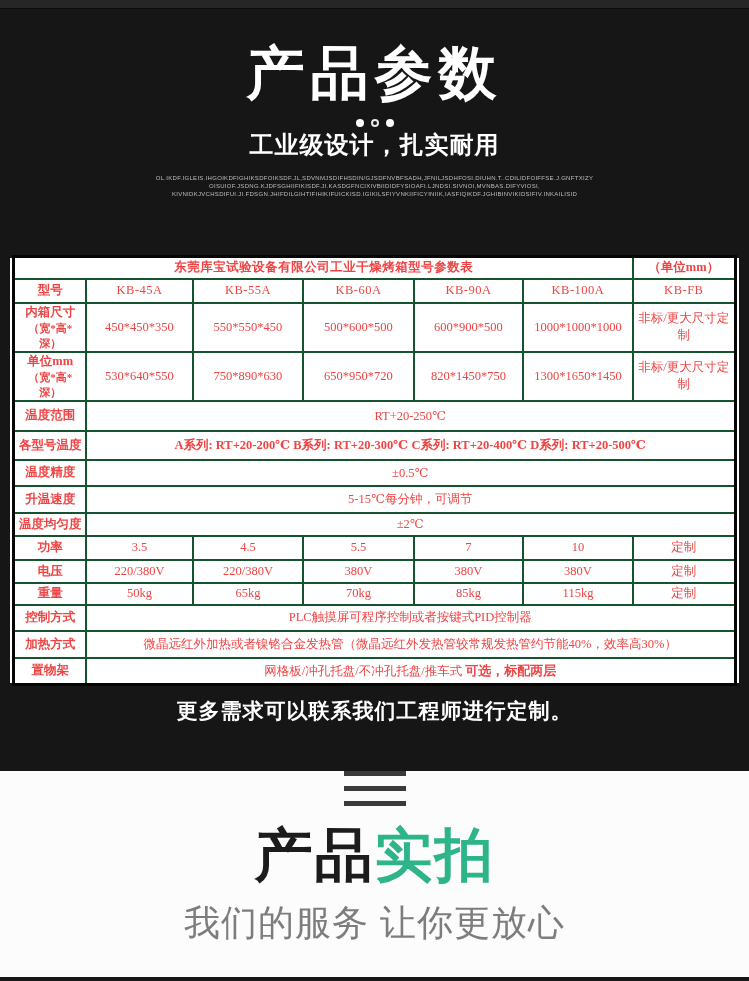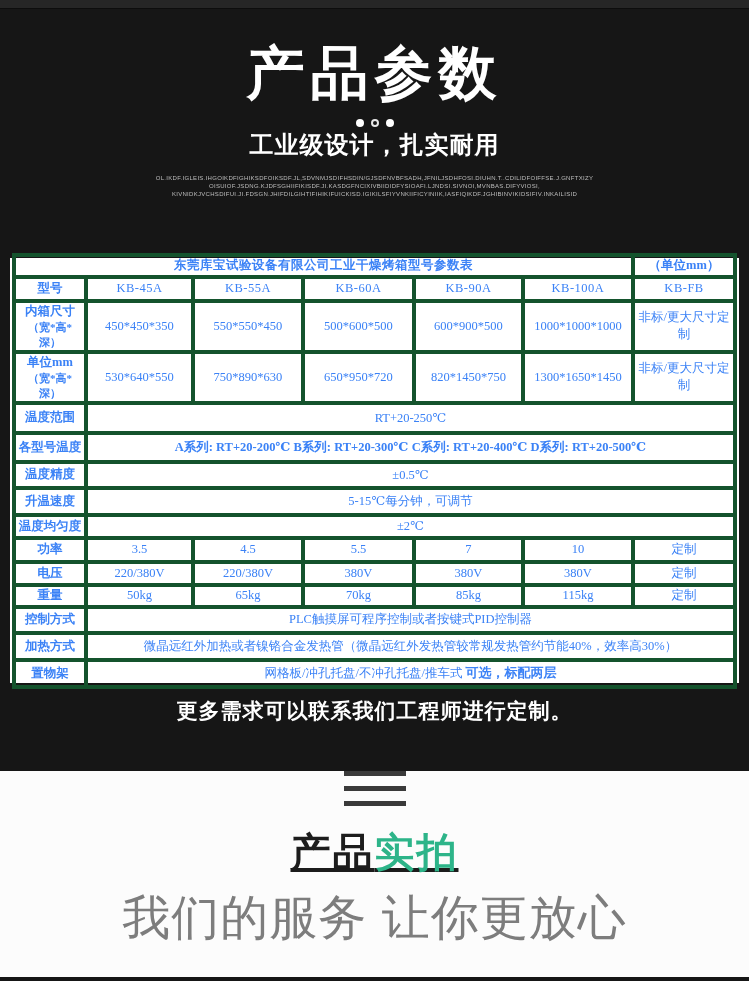--- a/index.html
+++ b/index.html
@@ -39,42 +39,42 @@
     background: #ffffff;
     display: flex; align-items: center; justify-content: center;
   }
   table.spec {
     width: 724px; table-layout: fixed;
     border-collapse: collapse;
     border: 3px solid #050505;
     font-family: "Liberation Serif", "DejaVu Serif", serif;
   }
   table.spec td {
-    border: 4px solid #14532d;
+    border: 2px solid #14532d;
     text-align: center; vertical-align: middle;
-    font-size: 12.5px; color: #3b82f6; padding: 0 2px;
+    font-size: 12.5px; color: #ef4444; padding: 0 2px;
     overflow: hidden;
   }
   td.tbl-title { font-weight: bold; font-size: 14px; letter-spacing: 0.5px; }
   td.unit { font-weight: bold; font-size: 12.5px; margin-top: 48px; }
   td.lbl { font-weight: bold; font-size: 13px; }
   td.hdr { font-size: 12.5px; letter-spacing: 0.5px; }
   .lbl-sub { font-size: 11px; font-weight: bold; }
   .bold-span { font-weight: bold; font-size: 13px; }
   
   .cta-band { height: 92px; background: #161616; text-align: center; }
   .cta-text { padding-top: 14px; font-size: 21px; font-weight: 700; color: #ffffff; letter-spacing: 1px; }
   
   .footer { height: 206px; background: #fcfcfc; text-align: center; }
   .menu-lines { width: 62px; margin: -4px auto 0; }
   .menu-lines span { display: block; height: 5px; background: #3a3a3a; margin-bottom: 10px; }
   .menu-lines span:last-child { margin-bottom: 0; }
-  .footer-title { margin-top: 25px; font-size: 40px; font-weight: 800; letter-spacing: 2px; color: #1c1c1c; line-height: 1.05; text-decoration: underline; }
+  .footer-title { margin-top: 19px; font-size: 58px; font-weight: 800; letter-spacing: 2px; color: #1c1c1c; line-height: 1.05; }
   .footer-title .green { color: var(--accent, #2db489); }
-  .footer-subtitle { margin-top: 13px; font-size: 48px; font-weight: 500; color: #7d7d7d; letter-spacing: 1px; }
+  .footer-subtitle { margin-top: 13px; font-size: 36px; font-weight: 500; color: #7d7d7d; letter-spacing: 1px; }
 </style>
 </head>
 <body>
 
 <div class="page">
 
   <div class="hero">
     <div class="hero-top-strip"></div>
     <div class="hero-title">产品参数</div>
     <div class="dots">

